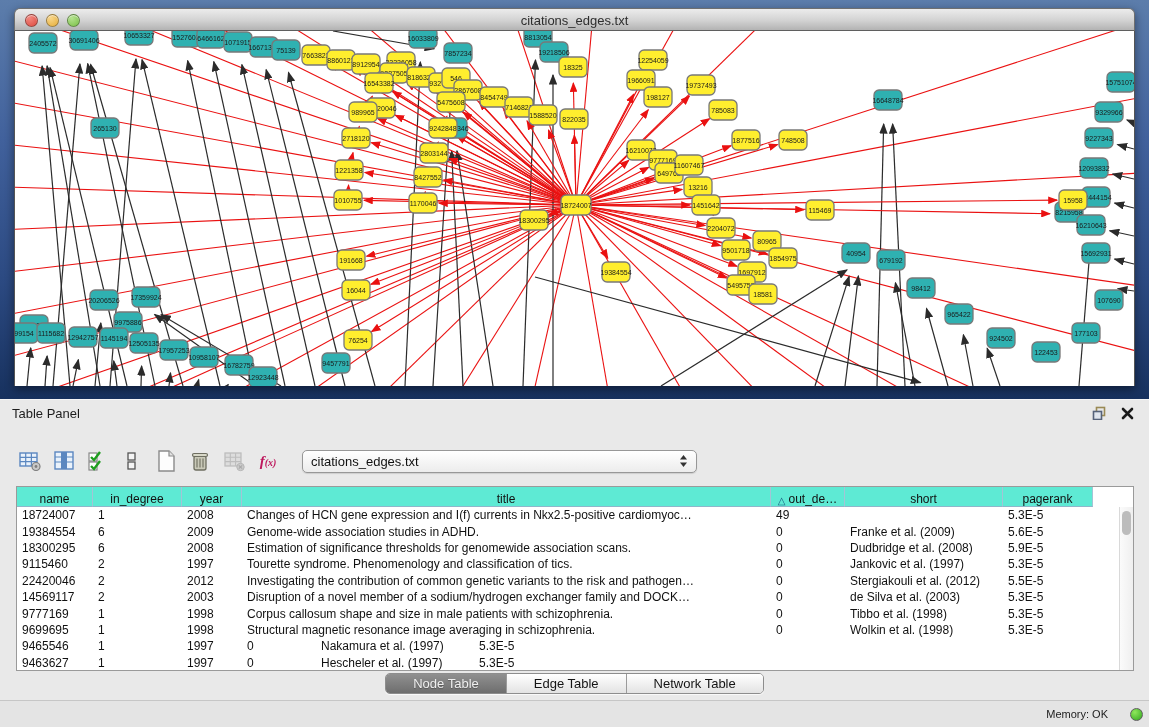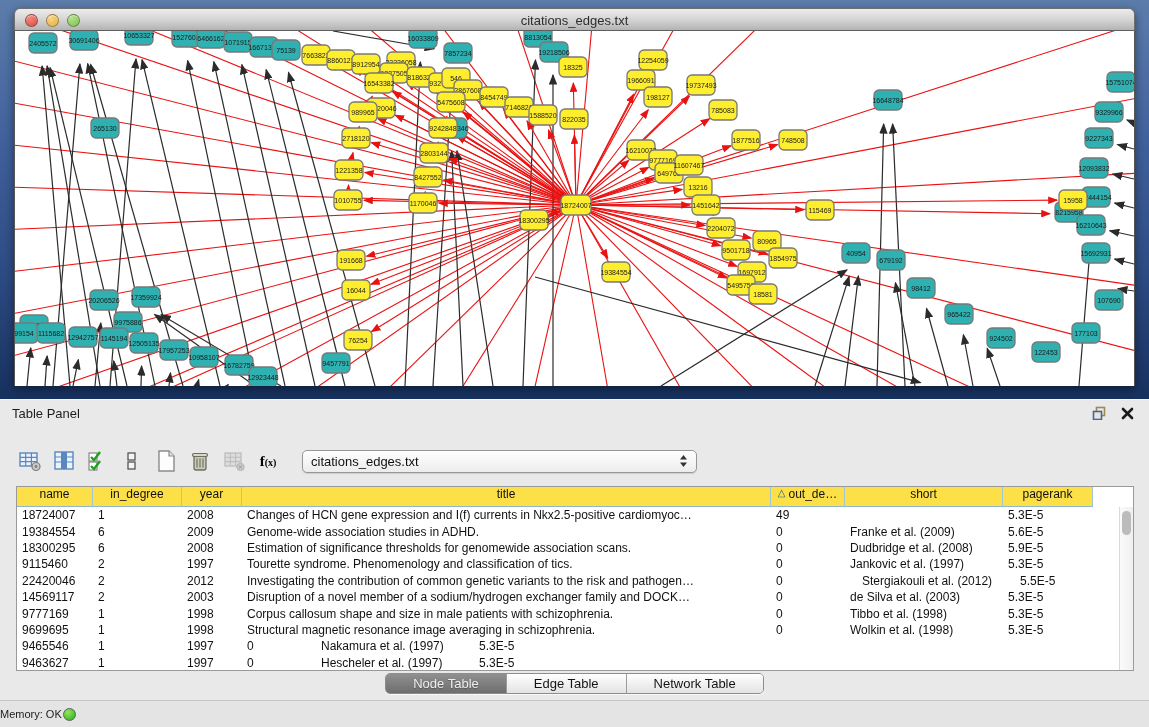--- a/index.html
+++ b/index.html
@@ -52,58 +52,58 @@
                   display:flex; align-items:center; padding:0 12px; }
   .panel-title { font-size:13px; color:#1d1d1d; }
   .panel-header .spacer { flex:1; }
   .panel-btn { width:20px; height:18px; display:flex; align-items:center; justify-content:center;
                cursor:default; margin-left:8px; }
   
   .toolbar { position:absolute; top:44px; left:16px; height:34px;
              display:flex; align-items:center; }
   .tool-btn { width:28px; height:28px; display:flex; align-items:center; justify-content:center;
               margin-right:6px; border-radius:4px; }
-  .fx { font-family:"Liberation Serif", serif; font-weight:bold;
-        font-size:15px; color:#000000; }
+  .fx { font-family:"Liberation Serif", serif; font-style:italic; font-weight:bold;
+        font-size:15px; color:#be185d; }
   .fx small { font-size:10px; }
   .combo {
     margin-left:14px; width:395px; height:23px; border:1px solid #979797; border-radius:5px;
     background:linear-gradient(#ffffff,#ececec);
     display:flex; align-items:center; padding:0 8px; font-size:13px; color:#111;
     box-shadow:0 1px 1px rgba(0,0,0,.12);
   }
   .combo .combo-text { flex:1; overflow:hidden; white-space:nowrap; }
   
   .table-wrap { position:absolute; top:86px; left:16px; width:1118px; height:185px;
                 background:#ffffff; border:1px solid #9a9a9a; overflow:hidden; }
   .thead { display:flex; height:20px; background:#fff; }
-  .th { background:#fde047; border-right:1px solid #a3c4d6; border-bottom:1px solid #8fb6ca;
-        font-size:12px; color:#111; display:flex; align-items:flex-start; justify-content:center;
+  .th { background:#5eead4; border-right:1px solid #a3c4d6; border-bottom:1px solid #8fb6ca;
+        font-size:12px; color:#111; display:flex; align-items:flex-end; justify-content:center;
         overflow:hidden; white-space:nowrap; }
   .sort-tri { font-size:10px; color:#1b5e82; margin-right:3px; }
   .trow { display:flex; height:16.4px; font-size:12px; color:#111; }
   .td { padding-left:5px; overflow:hidden; white-space:nowrap; display:flex; align-items:center; }
   .vscroll { position:absolute; top:20px; right:0; bottom:0; width:14px;
              background:linear-gradient(90deg,#fbfbfb,#efefef); border-left:1px solid #d9d9d9; }
   .vthumb { position:absolute; top:4px; left:2px; width:9px; height:24px; border-radius:5px;
             background:#bcbcbc; }
   
   .tabs-row { position:absolute; top:273px; left:0; right:0; display:flex; justify-content:center; }
   .segmented { display:flex; height:21px; border:1px solid #8d8d8d; border-radius:5px;
                overflow:hidden; box-shadow:0 1px 1px rgba(255,255,255,.8); }
   .segment { padding:0 27px; font-size:13px; color:#141414; display:flex; align-items:center;
              background:linear-gradient(#ffffff,#e3e3e3); border-right:1px solid #9b9b9b; }
   .segment:last-child { border-right:none; }
   .segment.selected { background:linear-gradient(#909090,#6e6e6e); color:#efefef;
                       text-shadow:0 1px 1px rgba(0,0,0,.3); }
   
   .status-bar { position:absolute; top:300px; left:0; right:0; bottom:0;
                 background:#e4e4e4; border-top:1px solid #c6c6c6;
-                display:flex; align-items:center; 
-                padding-right:14px; gap:1px; }
+                display:flex; align-items:center; justify-content:flex-end;
+                padding-right:6px; gap:22px; }
   .status-text { font-size:11px; color:#1c1c1c; }
   .mem-dot { width:13px; height:13px; border-radius:50%;
              background:radial-gradient(circle at 35% 30%, #8fe75c, #32a81f);
              border:1px solid #5f5f5f; }
 </style>
 </head>
 <body>
 
 <div class="graph-area">
   <div class="mac-window">
@@ -826,21 +826,21 @@
           <div class="td" style="width: 74px;">0</div>
           <div class="td" style="width: 158px;">Jankovic et al. (1997)</div>
           <div class="td" style="width: 90px;">5.3E-5</div>
         </div>
         <div class="trow">
           <div class="td" style="width: 76px;">22420046</div>
           <div class="td" style="width: 89px;">2</div>
           <div class="td" style="width: 60px;">2012</div>
           <div class="td" style="width: 529px;">Investigating the contribution of common genetic variants to the risk and pathogen…</div>
           <div class="td" style="width: 74px;">0</div>
-          <div class="td" style="width: 158px; margin-left: 12px;">Stergiakouli et al. (2012)</div>
+          <div class="td" style="width: 158px;">Stergiakouli et al. (2012)</div>
           <div class="td" style="width: 90px; text-align: center;">5.5E-5</div>
         </div>
         <div class="trow">
           <div class="td" style="width: 76px;">14569117</div>
           <div class="td" style="width: 89px;">2</div>
           <div class="td" style="width: 60px;">2003</div>
           <div class="td" style="width: 529px;">Disruption of a novel member of a sodium/hydrogen exchanger family and DOCK…</div>
           <div class="td" style="width: 74px;">0</div>
           <div class="td" style="width: 158px;">de Silva et al. (2003)</div>
           <div class="td" style="width: 90px;">5.3E-5</div>

